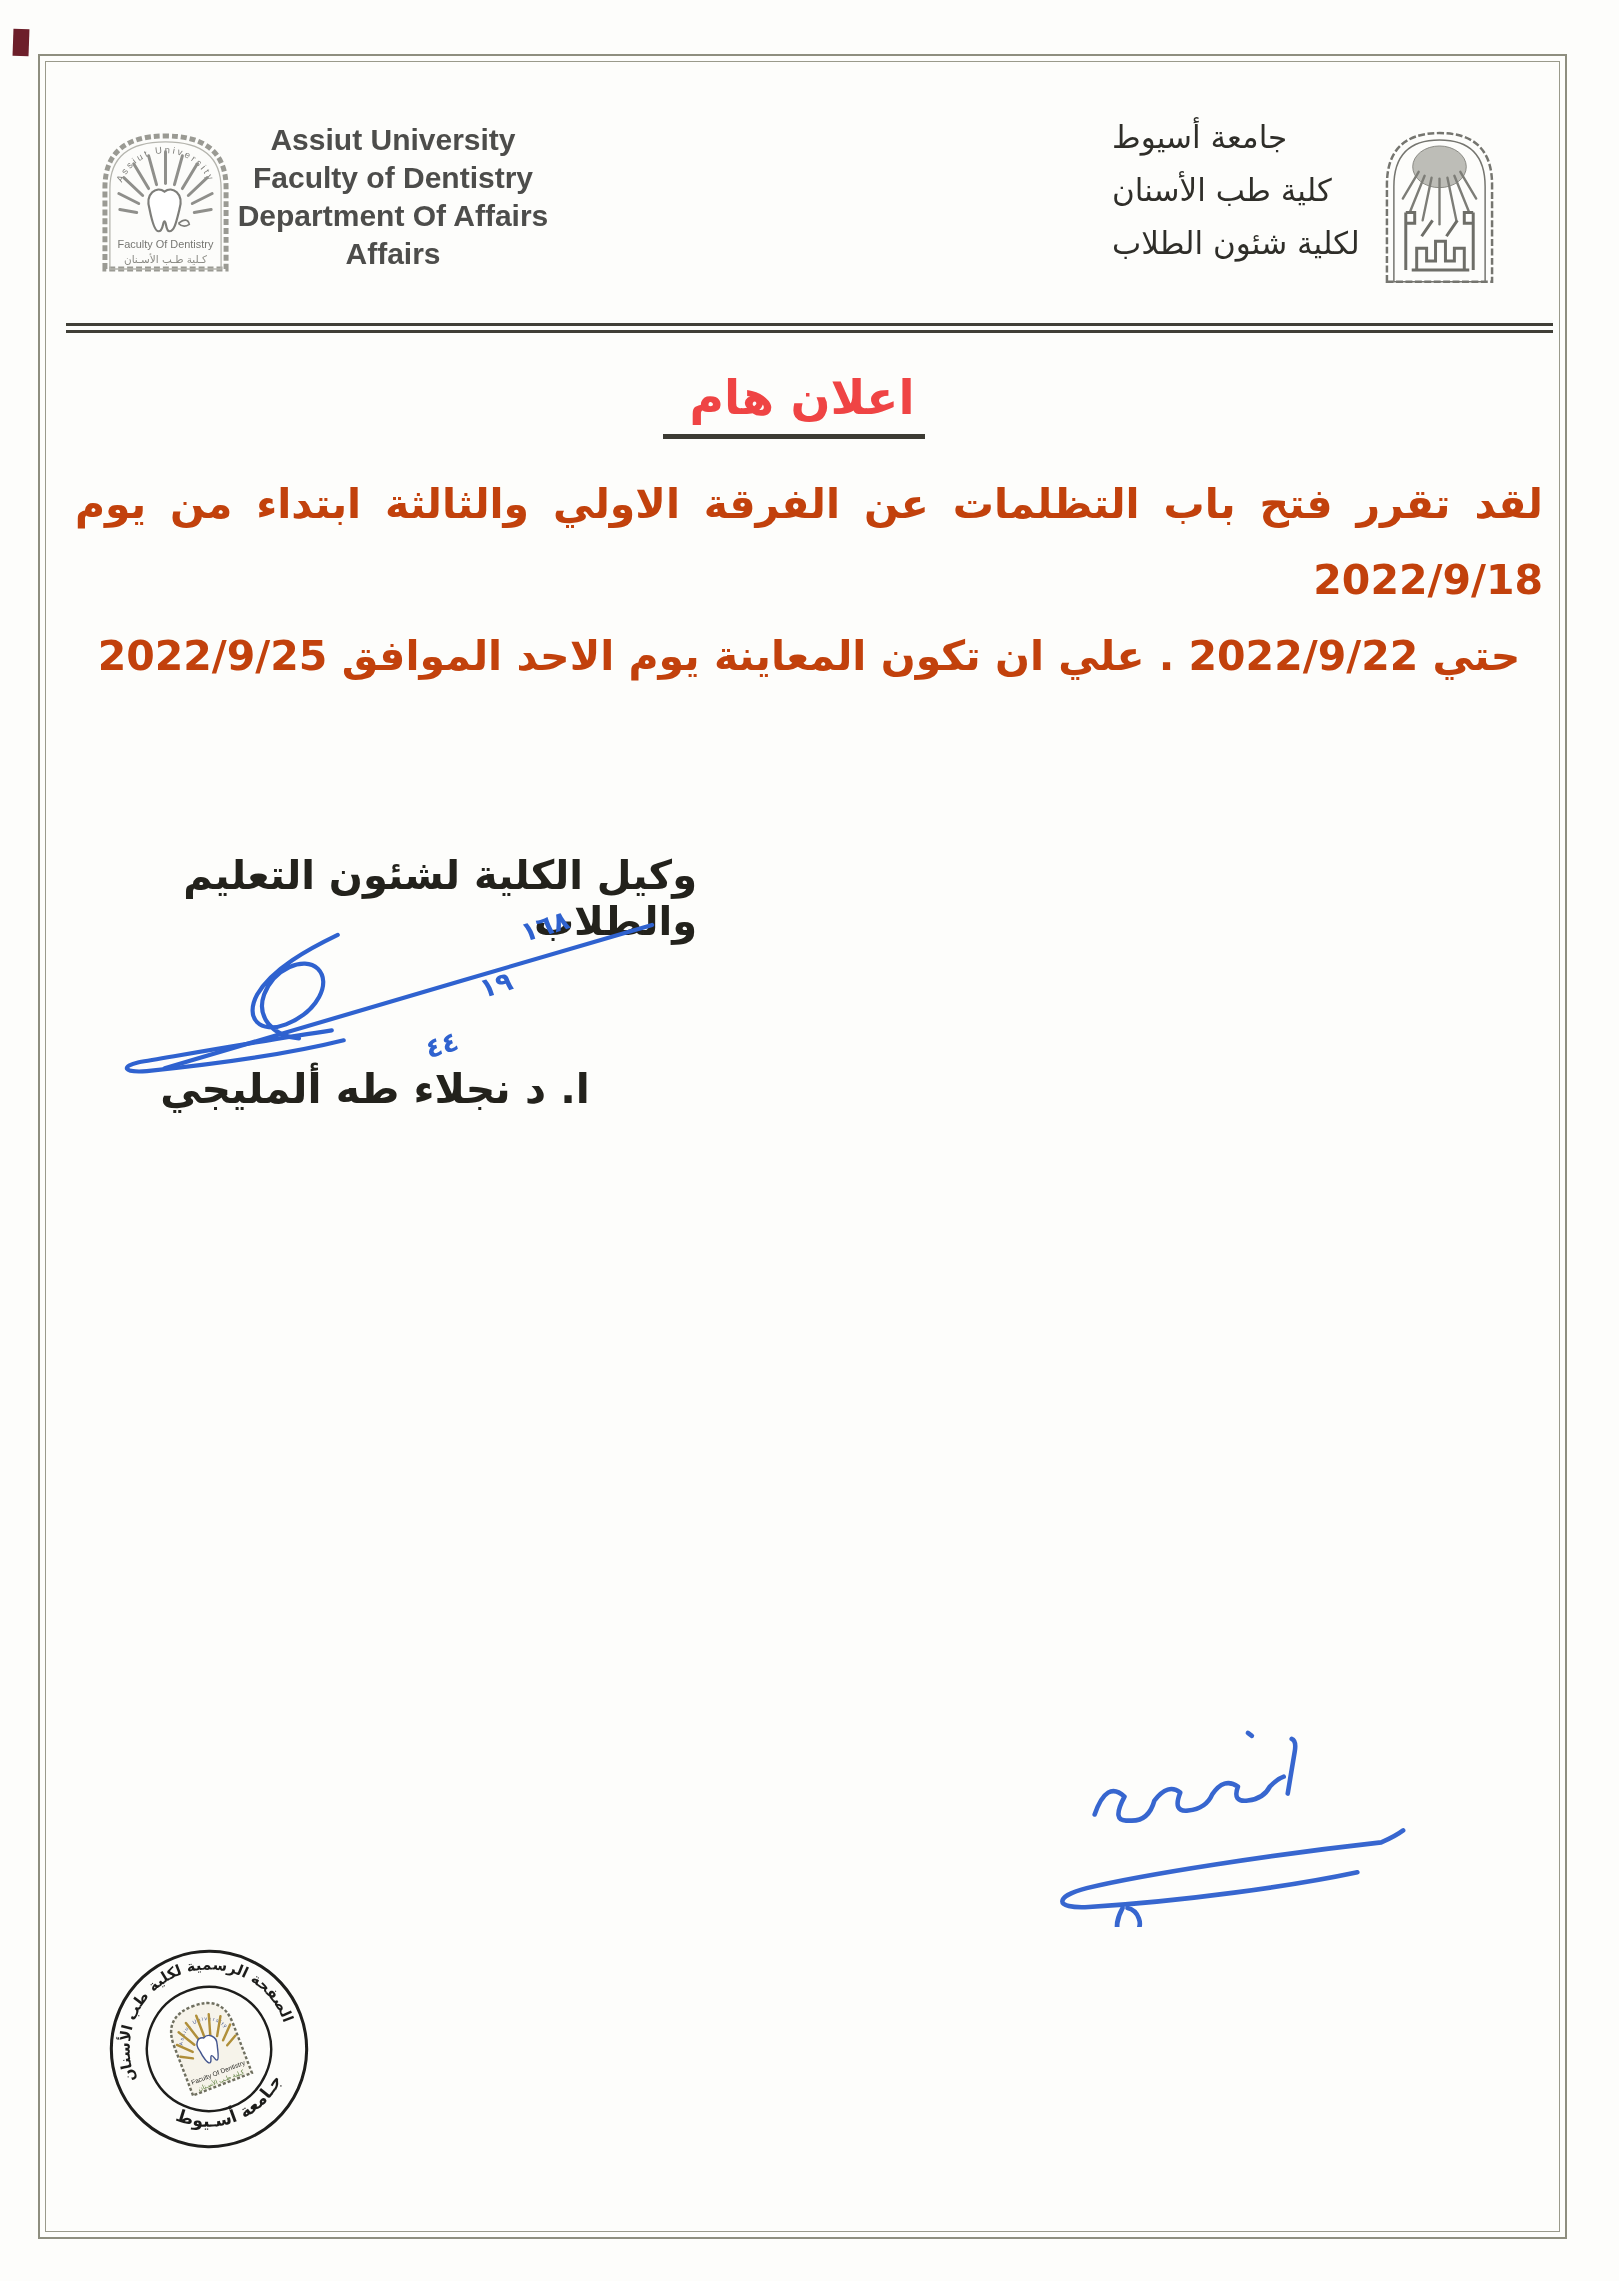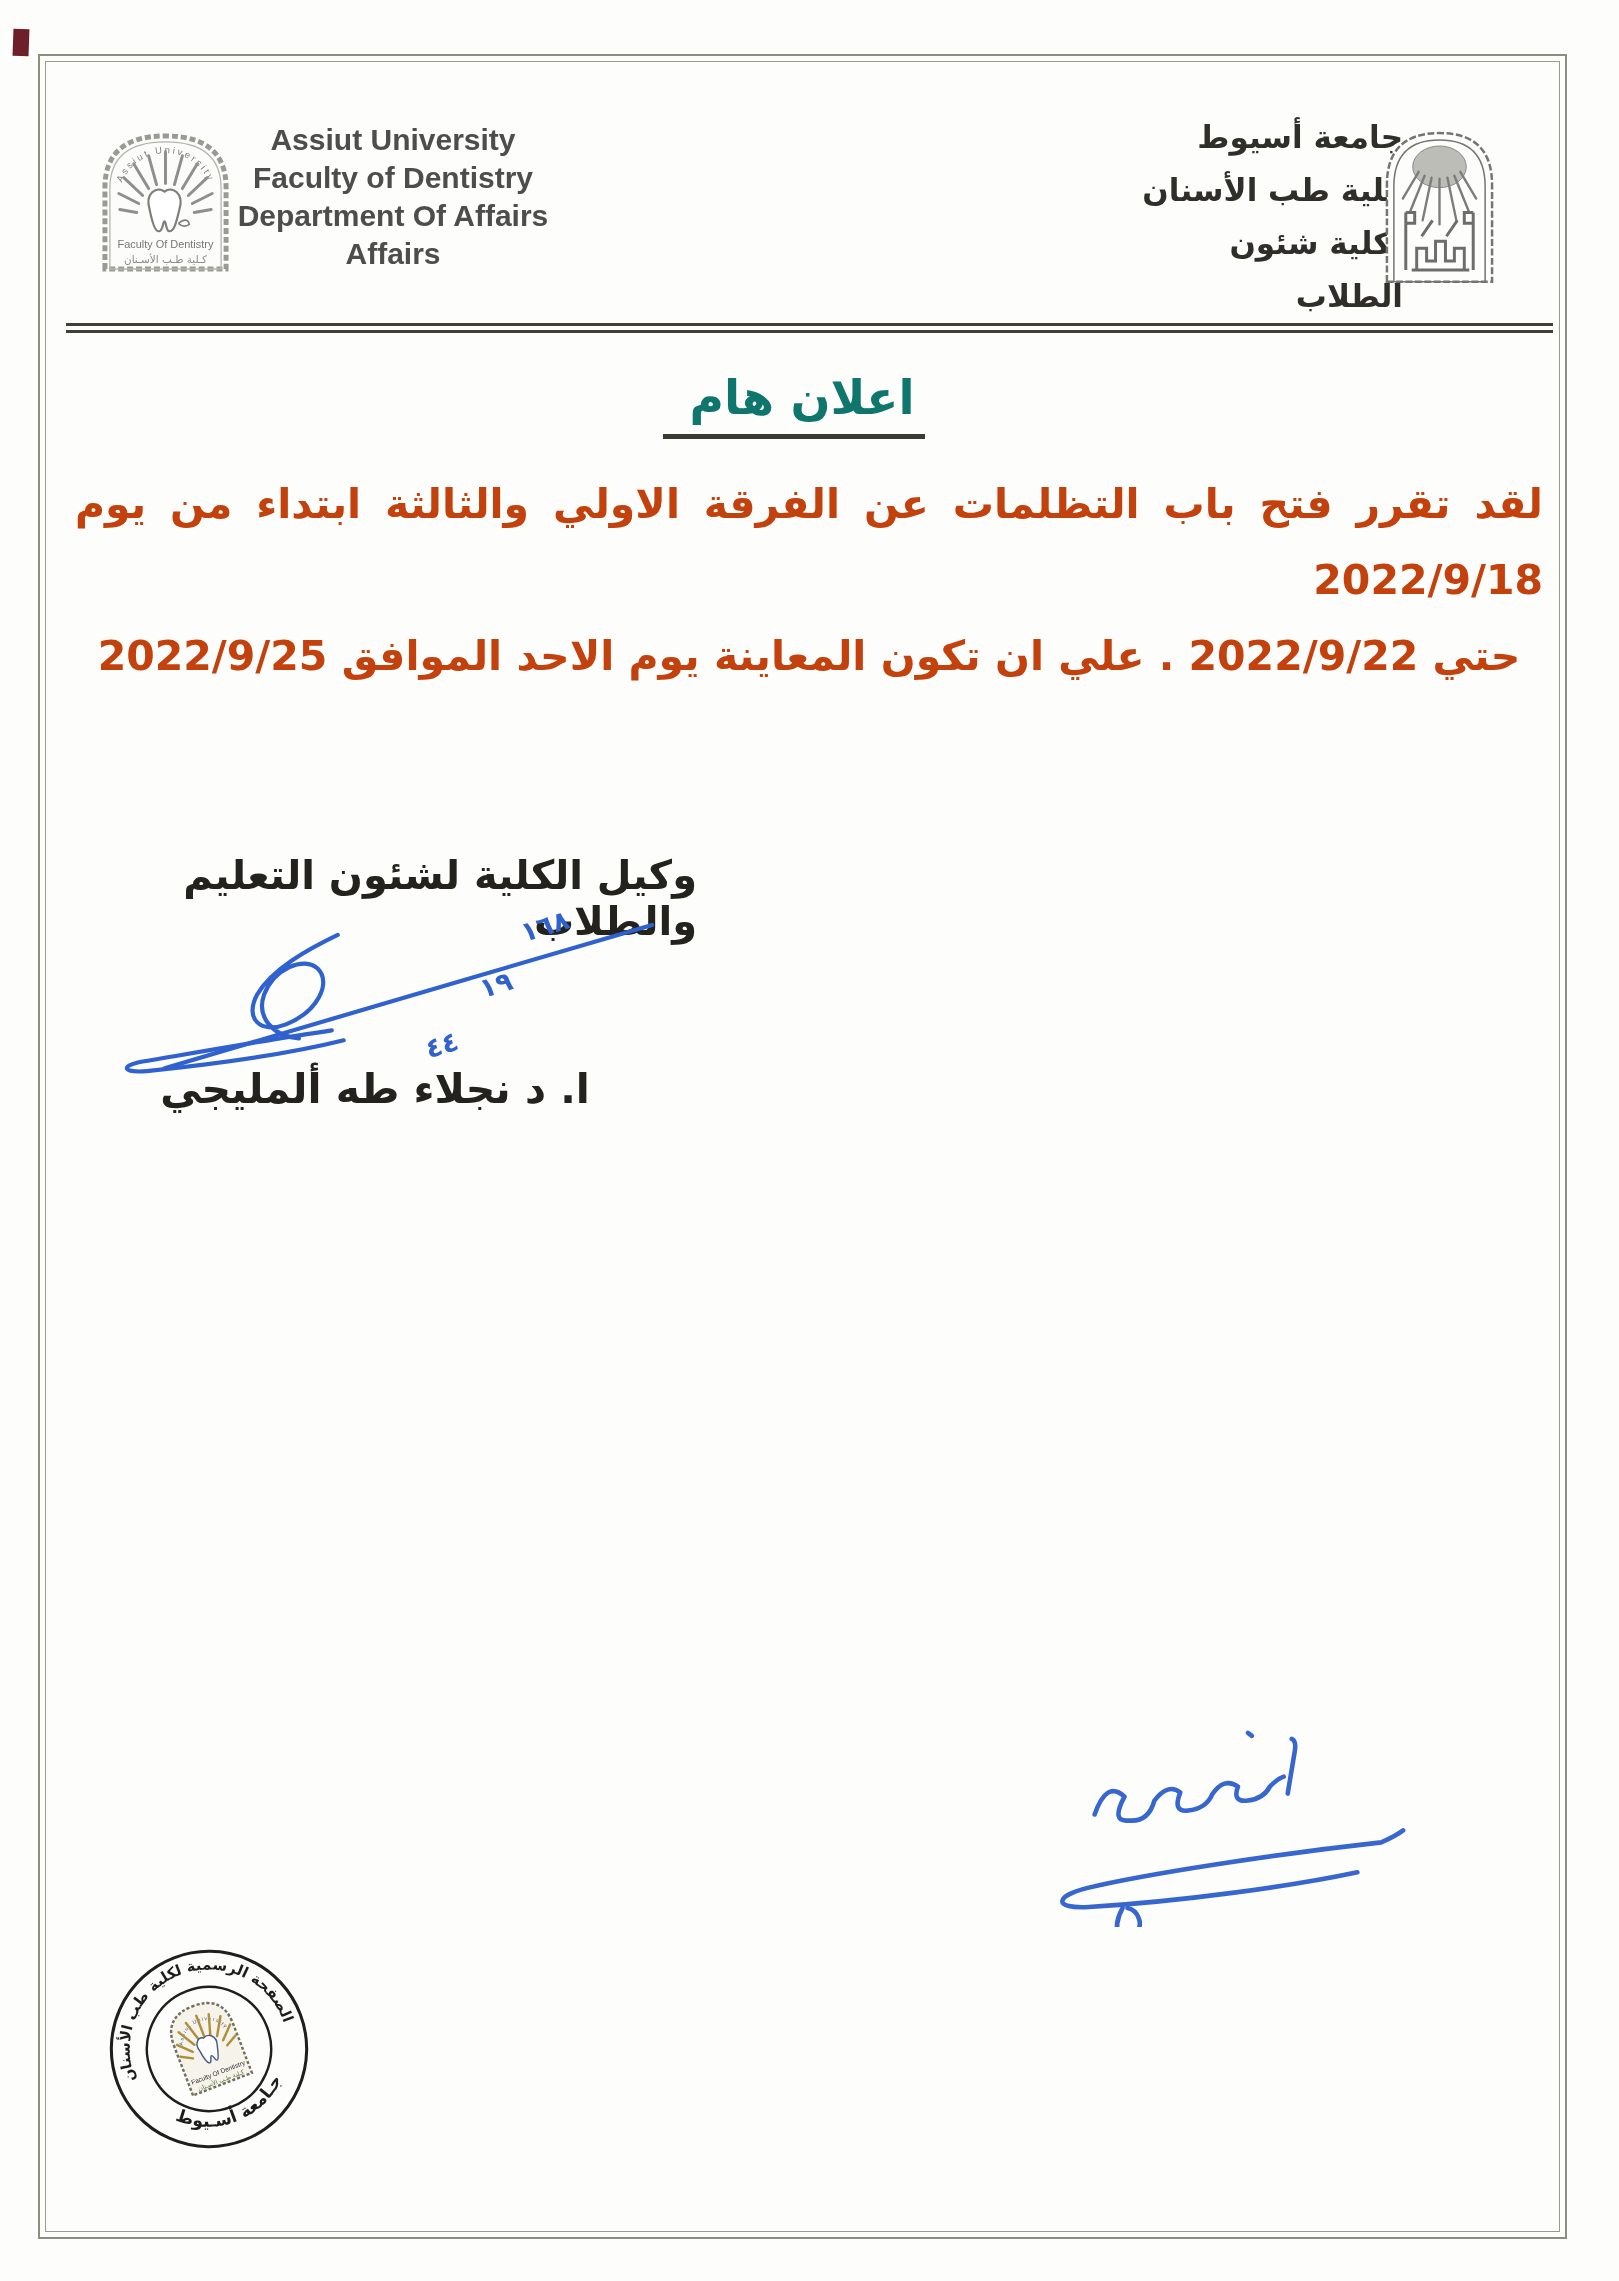--- a/index.html
+++ b/index.html
@@ -20,33 +20,33 @@
     background:#6d1f2a;transform:rotate(2deg);
   }
   
   .header-en{
     position:absolute;left:219px;top:121px;width:348px;
     text-align:center;font-family:"Liberation Sans","DejaVu Sans",sans-serif;
     font-weight:bold;font-size:30px;line-height:38px;color:#4d4d4b;
   }
   .header-ar{
     position:absolute;left:1112px;top:111px;width:291px;
-    text-align:right;direction:rtl;
-    font-weight:bold;font-size:31px;line-height:53px;color:#2f2e29;
+    text-align:left;direction:rtl;
+    font-weight:normal;font-size:31px;line-height:53px;color:#2f2e29;
   }
   .logo-left{position:absolute;left:95px;top:126px;width:141px;height:147px;}
   .logo-right{position:absolute;left:1379px;top:121px;width:121px;height:167px;}
   .header-rule{
     position:absolute;left:66px;top:323px;width:1487px;height:10px;
     border-top:3px solid #403f37;border-bottom:3px solid #403f37;box-sizing:border-box;
   }
   
   .title-wrap{position:absolute;left:0;top:370px;width:1588px;text-align:center;}
   .title-text{
-    display:inline-block;direction:rtl;font-weight:bold;font-size:47px;color:#0f766e;
+    display:inline-block;direction:rtl;font-weight:bold;font-size:47px;color:#ef4444;
     border-bottom:5px solid #3c3b33;padding:0 10px 9px 26px;
   }
   
   .body-text{
     position:absolute;left:75px;top:466px;width:1468px;direction:rtl;
     font-weight:bold;font-size:41px;line-height:76px;color:#c2410c;
   }
   .body-line1{text-align:justify;text-align-last:justify;}
   .body-line2{text-align:center;}
   

